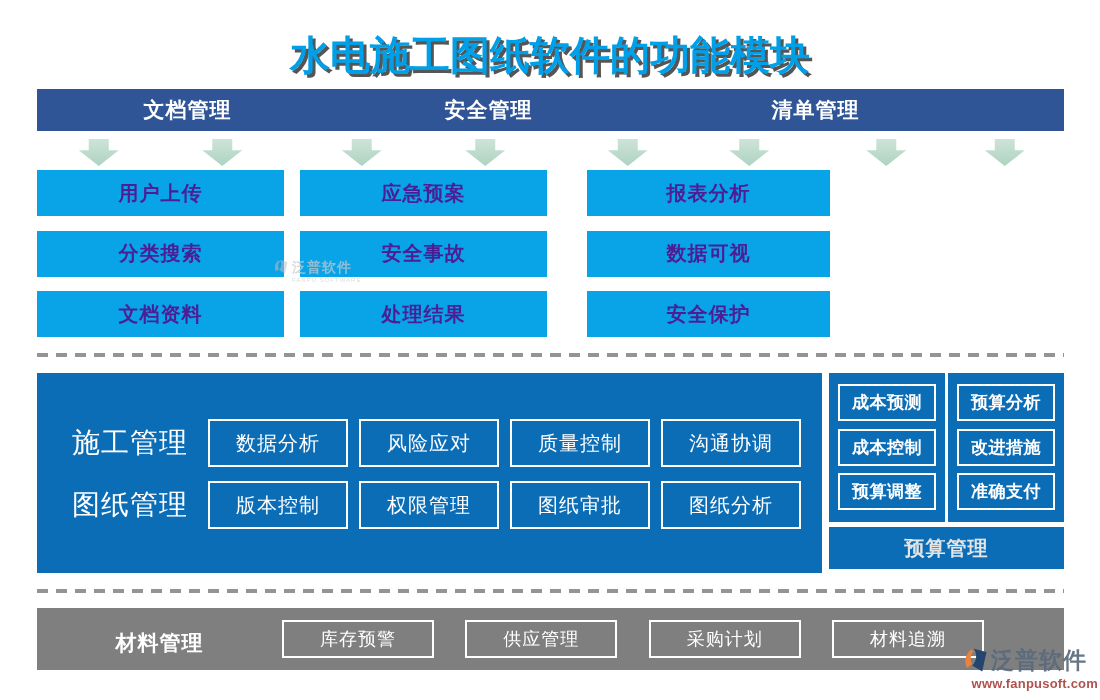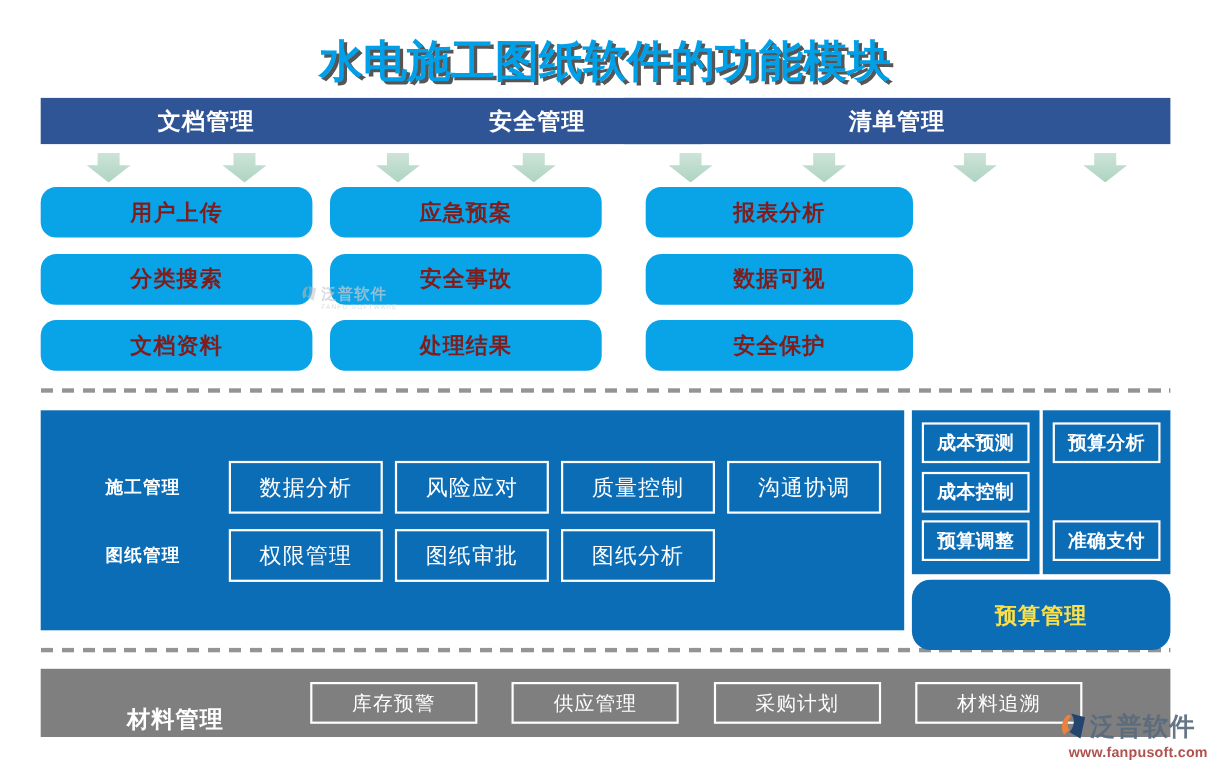--- a/index.html
+++ b/index.html
@@ -36,37 +36,37 @@
     background:linear-gradient(var(--arrow-light,#cde4d8), var(--arrow,#aed3c1));
     clip-path:polygon(25% 0, 75% 0, 75% 42%, 100% 42%, 50% 100%, 0 42%, 25% 42%);
   }
   
   .col-boxes {
     position:absolute; top:170px; height:167px;
     display:flex; flex-direction:column; justify-content:space-between;
   }
   .item-box {
     height:46px; background:var(--item-box,#09A3E8);
-    color:#7f1d1d; font-size:20px; font-weight:bold; letter-spacing:1px;
-    display:flex; align-items:center; justify-content:center;border-radius:14px;
+    color:#4c1d95; font-size:20px; font-weight:bold; letter-spacing:1px;
+    display:flex; align-items:center; justify-content:center;
   }
   
   .dash {
     position:absolute; left:37px; width:1027px; height:4px;
     background:repeating-linear-gradient(90deg, var(--dash,#949494) 0 11px, transparent 11px 19px);
   }
   
   .mid-panel {
     position:absolute; left:37px; top:373px; width:785px; height:200px;
     background:var(--panel,#0C6DB7);
   }
   .mid-row { position:absolute; left:0; width:100%; height:48px; display:flex; align-items:center; }
   .mid-label {
     width:171px; padding-left:15px; text-align:center;
-    color:#fff; font-size:16px; font-weight:bold; letter-spacing:1px;
+    color:#fff; font-size:28px; font-weight:normal; letter-spacing:1px;
   }
   .mid-box {
     width:140px; height:48px; margin-right:11px;
     border:2px solid #fff; color:#fff; font-size:20px; letter-spacing:1px;
     display:flex; align-items:center; justify-content:center;
   }
   
   .budget-wrap {
     position:absolute; left:829px; top:373px; width:235px; height:149px;
     display:flex; gap:3px;
@@ -74,31 +74,31 @@
   .budget-col {
     flex:1; background:var(--panel,#0C6DB7);
     padding:11px 9px 12px 9px;
     display:flex; flex-direction:column; justify-content:space-between;
   }
   .budget-box {
     height:37px; border:2px solid #fff; color:#fff; font-size:17px; font-weight:bold;
     display:flex; align-items:center; justify-content:center; letter-spacing:0.5px;
   }
   .budget-footer {
-    position:absolute; left:829px; top:527px; width:235px; height:64px;
-    background:var(--panel,#0C6DB7); color:#fde047; font-size:20px; font-weight:bold;
-    display:flex; align-items:center; justify-content:center; letter-spacing:1px;border-radius:17px;
+    position:absolute; left:829px; top:527px; width:235px; height:42px;
+    background:var(--panel,#0C6DB7); color:#e5e5e5; font-size:20px; font-weight:bold;
+    display:flex; align-items:center; justify-content:center; letter-spacing:1px;
   }
   
   .bottom-bar {
     position:absolute; left:37px; top:608px; width:1027px; height:62px;
     background:var(--gray-bar,#7F7F7F);
   }
   .bottom-label {
-    position:absolute; left:0; top:16px; width:245px; height:62px; line-height:62px;
+    position:absolute; left:0; top:4px; width:245px; height:62px; line-height:62px;
     text-align:center; color:#fff; font-size:21px; font-weight:bold; letter-spacing:1px;
   }
   .bottom-boxes {
     position:absolute; left:245px; top:12px; width:702px;
     display:flex; justify-content:space-between;
   }
   .bottom-box {
     width:152px; height:38px; border:2px solid #fff;
     color:#fff; font-size:18px; letter-spacing:1px;
     display:flex; align-items:center; justify-content:center;
@@ -177,34 +177,36 @@
   <div class="mid-panel">
     <div class="mid-row" style="top:46px;">
       <div class="mid-label">施工管理</div>
       <div class="mid-box">数据分析</div>
       <div class="mid-box">风险应对</div>
       <div class="mid-box">质量控制</div>
       <div class="mid-box">沟通协调</div>
     </div>
     <div class="mid-row" style="top:108px;align-items:center;">
       <div class="mid-label">图纸管理</div>
+      <div class="mid-box">版本控制</div>
       <div class="mid-box">权限管理</div>
       <div class="mid-box">图纸审批</div>
       <div class="mid-box">图纸分析</div>
     </div>
   </div>
 
   <div class="budget-wrap">
     <div class="budget-col">
       <div class="budget-box">成本预测</div>
       <div class="budget-box">成本控制</div>
       <div class="budget-box">预算调整</div>
     </div>
     <div class="budget-col">
       <div class="budget-box">预算分析</div>
+      <div class="budget-box">改进措施</div>
       <div class="budget-box">准确支付</div>
     </div>
   </div>
   <div class="budget-footer">预算管理</div>
 
   <div class="bottom-bar">
     <div class="bottom-label">材料管理</div>
     <div class="bottom-boxes">
       <div class="bottom-box">库存预警</div>
       <div class="bottom-box">供应管理</div>

